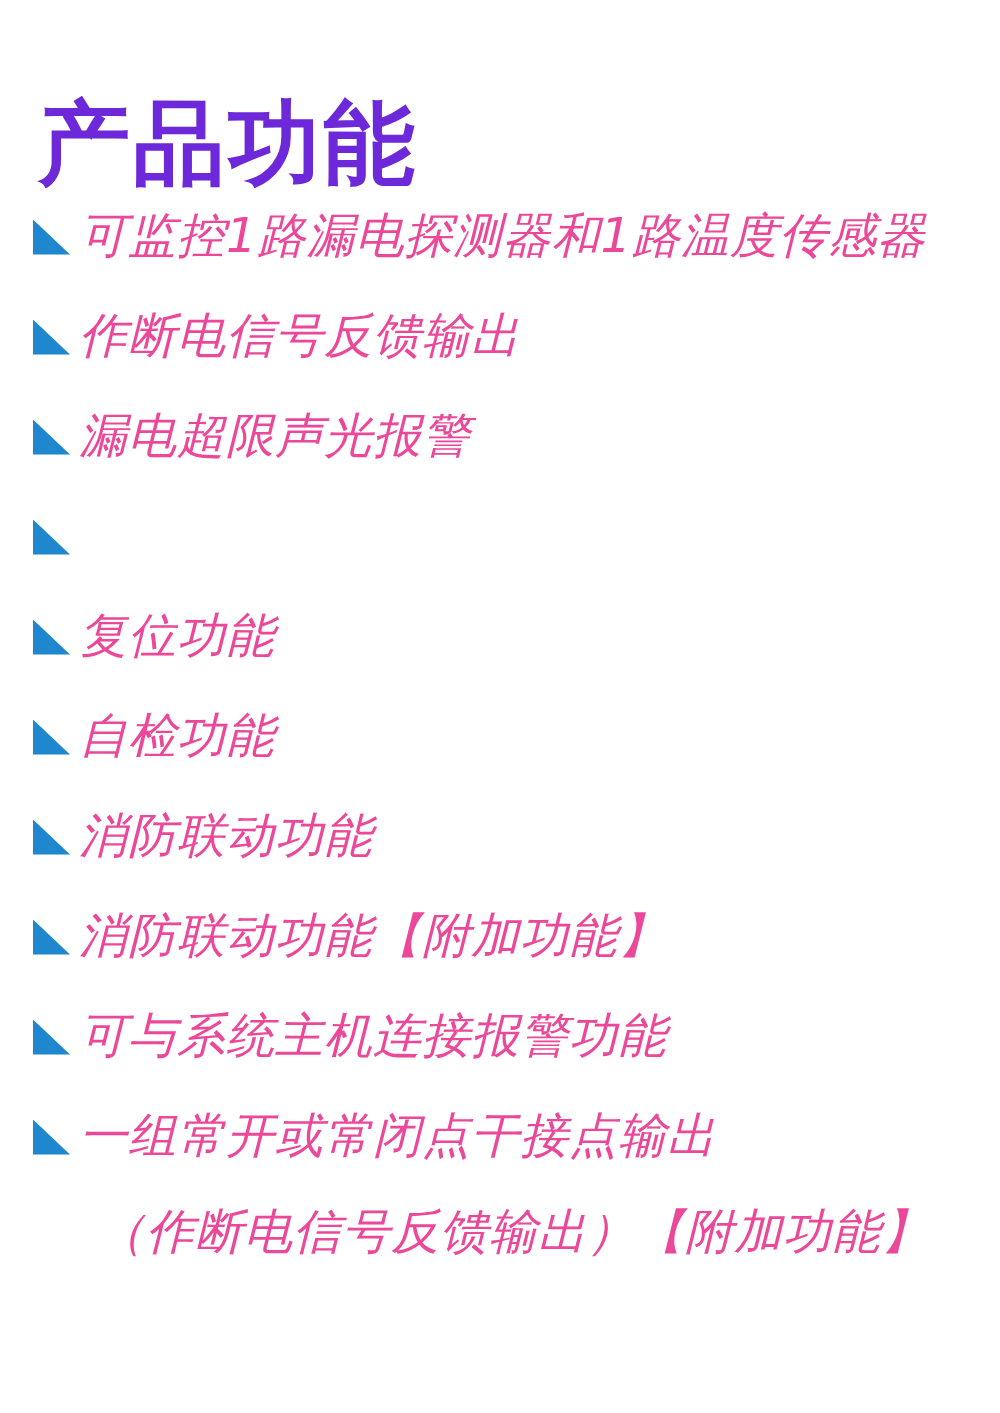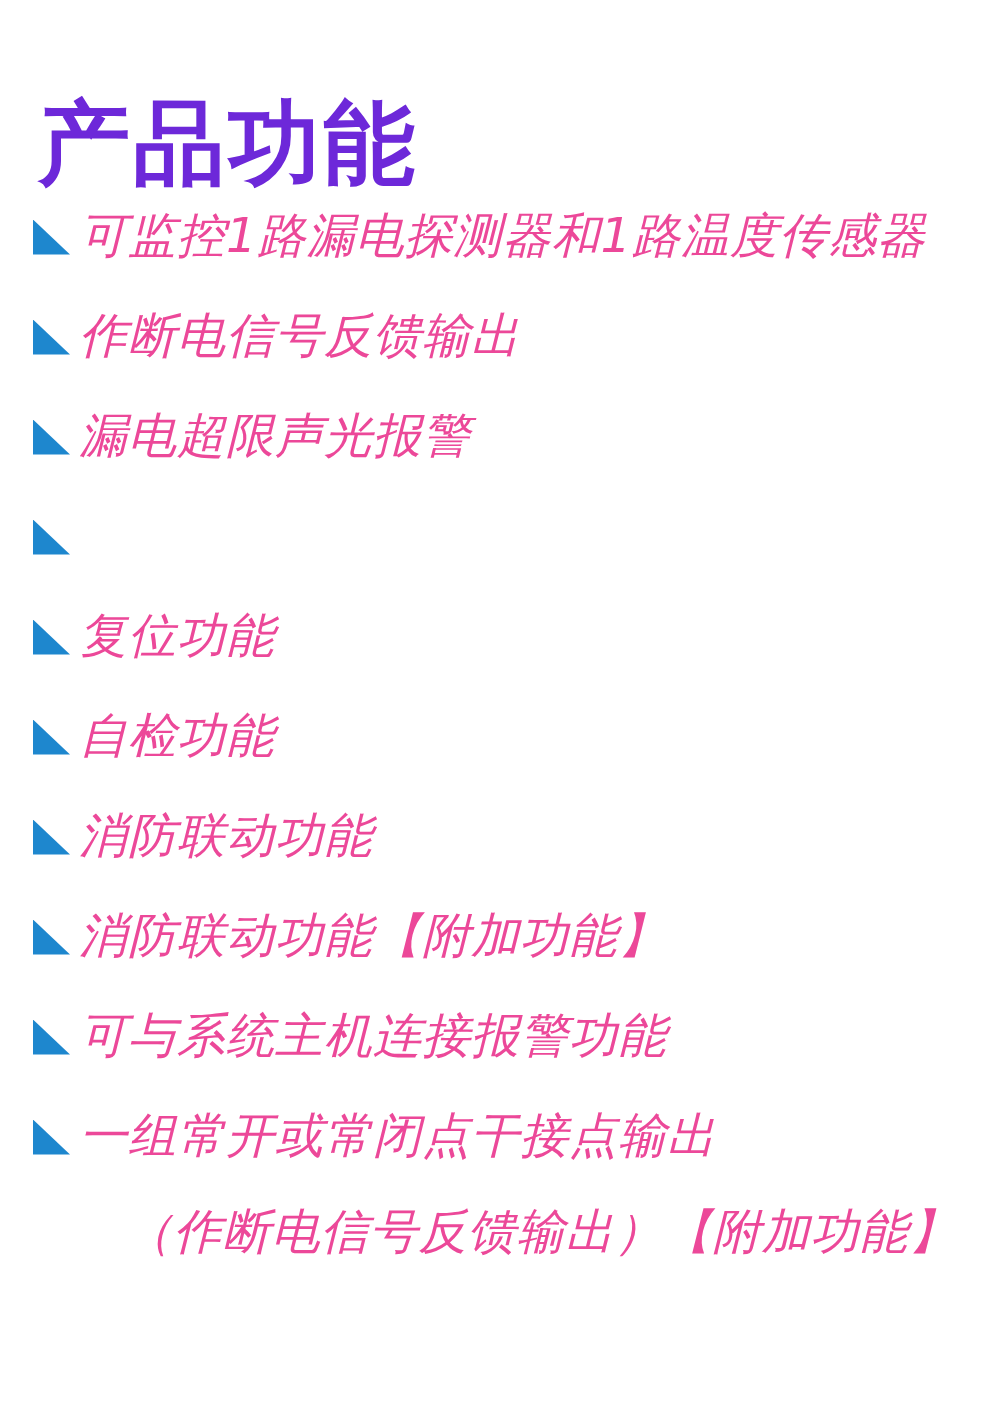--- a/index.html
+++ b/index.html
@@ -51,21 +51,20 @@
     color: #ec4899;
     letter-spacing: 1px;
     white-space: nowrap;
     font-style: italic;
   }
   .feature-continuation {
     height: 92px;
     display: flex;
     align-items: center;
     padding-left: 64px;
-    justify-content: center;
   }
 </style>
 </head>
 <body>
 
 <h1 class="page-title">产品功能</h1>
 
 <div class="feature-list">
 
   <div class="feature-item">

